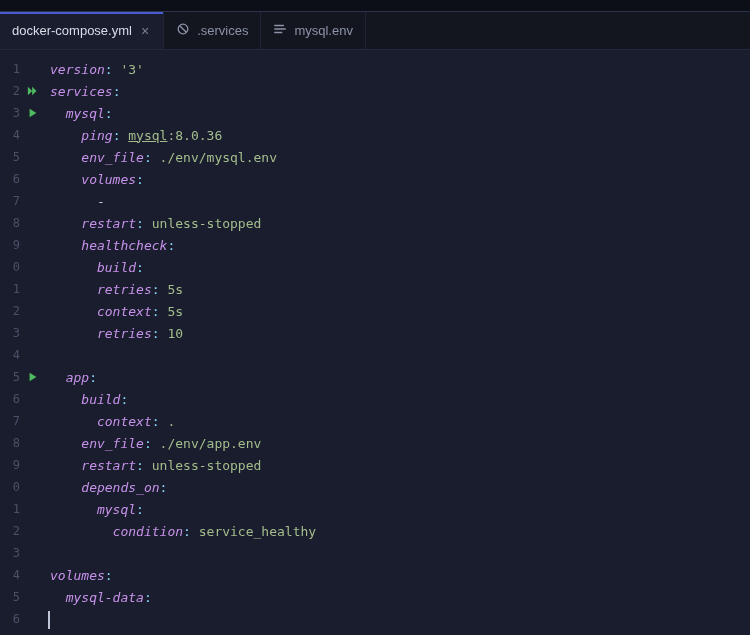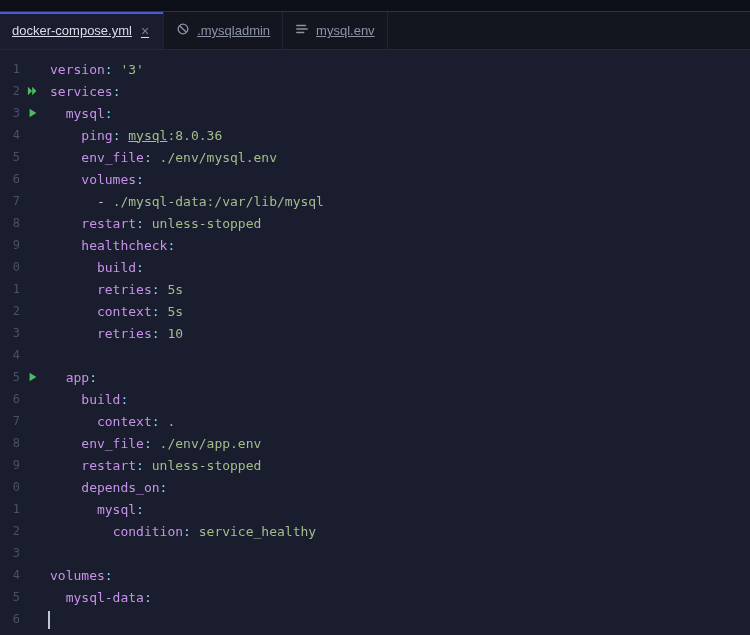--- a/index.html
+++ b/index.html
@@ -27,21 +27,20 @@
     display: flex;
     align-items: center;
     gap: 7px;
     padding: 0 12px;
     color: #8c93a8;
     font-family: -apple-system, BlinkMacSystemFont, 'Segoe UI', sans-serif;
     font-size: 13px;
     cursor: pointer;
     border-right: 1px solid #202335;
     position: relative;
-    text-decoration: underline;
   }
   .tab.active {
     background: #1a1d2e;
     color: #d8dde8;
   }
   .tab.active::before {
     content: '';
     position: absolute;
     top: 0; left: 0; right: 0;
     height: 2px;
@@ -89,21 +88,21 @@
     padding-top: 8px;
     padding-left: 2px;
     position: relative;
   }
   .line {
     height: 22px;
     display: flex;
     align-items: center;
     white-space: pre;
   }
-  .k { color: #c792ea; } 
+  .k { color: #c792ea; font-style: italic; } 
   .p { color: #89ddff; } 
   .s { color: #a3be8c; } 
   .su { color: #a3be8c; text-decoration: underline; }
   .c { color: #bfc7d5; }
   .cursor-line {
     position: absolute;
     left: 0;
     bottom: 6px;
     height: 18px;
     border-left: 2px solid #c0c6d9;
@@ -119,21 +118,21 @@
     <span>docker-compose.yml</span>
     <span class="close">×</span>
   </div>
   <div class="tab">
     <span>
       <svg viewBox="0 0 16 16">
           <circle cx="8" cy="8" r="5.5" fill="none" stroke="#8c93a8" stroke-width="1.5"></circle>
           <line x1="4.2" y1="4.2" x2="11.8" y2="11.8" stroke="#8c93a8" stroke-width="1.5"></line>
         </svg>
     </span>
-    <span>.mysqladmin</span>
+    <span>.services</span>
   </div>
   <div class="tab">
     <span>
       <svg viewBox="0 0 16 16">
           <g stroke="#8c93a8" stroke-width="1.5" stroke-linecap="round">
             <line x1="2" y1="4" x2="12" y2="4"></line>
             <line x1="2" y1="8" x2="14" y2="8"></line>
             <line x1="2" y1="12" x2="10" y2="12"></line>
           </g>
         </svg>
@@ -263,21 +262,21 @@
       </div>
     </div>
   <div class="code" id="code">
     <div class="cursor-line"></div>
   <div class="line"><span class="k">version</span><span class="p">:</span><span class="c"> </span><span class="s">'3'</span></div>
       <div class="line"><span class="k">services</span><span class="p">:</span></div>
       <div class="line"><span class="c">  </span><span class="k">mysql</span><span class="p">:</span></div>
       <div class="line"><span class="c">    </span><span class="k">ping</span><span class="p">:</span><span class="c"> </span><span class="su">mysql</span><span class="s">:8.0.36</span></div>
       <div class="line"><span class="c">    </span><span class="k">env_file</span><span class="p">:</span><span class="c"> </span><span class="s">./env/mysql.env</span></div>
       <div class="line"><span class="c">    </span><span class="k">volumes</span><span class="p">:</span></div>
-      <div class="line"><span class="c">      - </span><span class="s">./mysql-data:/var/lib/mysql</span></div>
+      <div class="line"><span class="c">      - </span></div>
       <div class="line"><span class="c">    </span><span class="k">restart</span><span class="p">:</span><span class="c"> </span><span class="s">unless-stopped</span></div>
       <div class="line"><span class="c">    </span><span class="k">healthcheck</span><span class="p">:</span></div>
       <div class="line"><span class="c">      </span><span class="k">build</span><span class="p">:</span><span class="c"> </span></div>
       <div class="line"><span class="c">      </span><span class="k">retries</span><span class="p">:</span><span class="c"> </span><span class="s">5s</span></div>
       <div class="line"><span class="c">      </span><span class="k">context</span><span class="p">:</span><span class="c"> </span><span class="s">5s</span></div>
       <div class="line"><span class="c">      </span><span class="k">retries</span><span class="p">:</span><span class="c"> </span><span class="s">10</span></div>
       <div class="line"></div>
       <div class="line"><span class="c">  </span><span class="k">app</span><span class="p">:</span></div>
       <div class="line"><span class="c">    </span><span class="k">build</span><span class="p">:</span></div>
       <div class="line"><span class="c">      </span><span class="k">context</span><span class="p">:</span><span class="c"> </span><span class="s">.</span></div>

